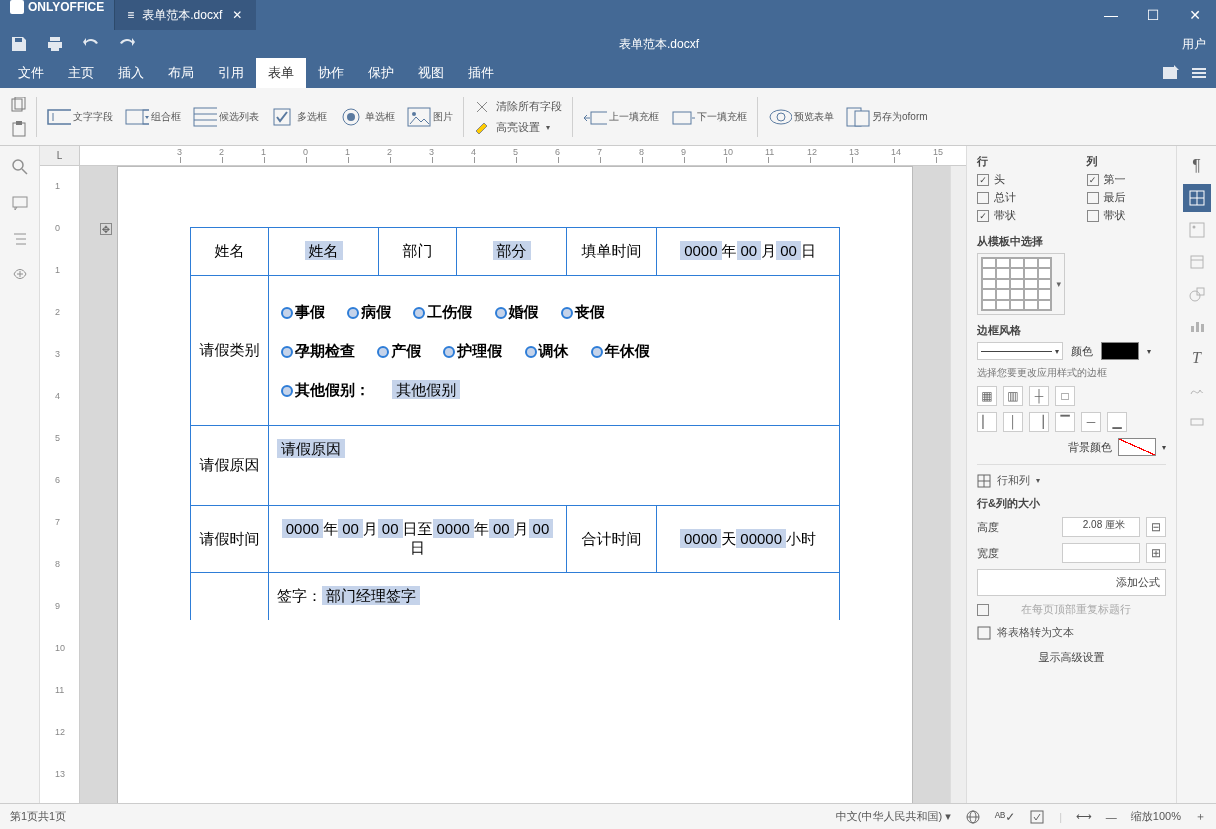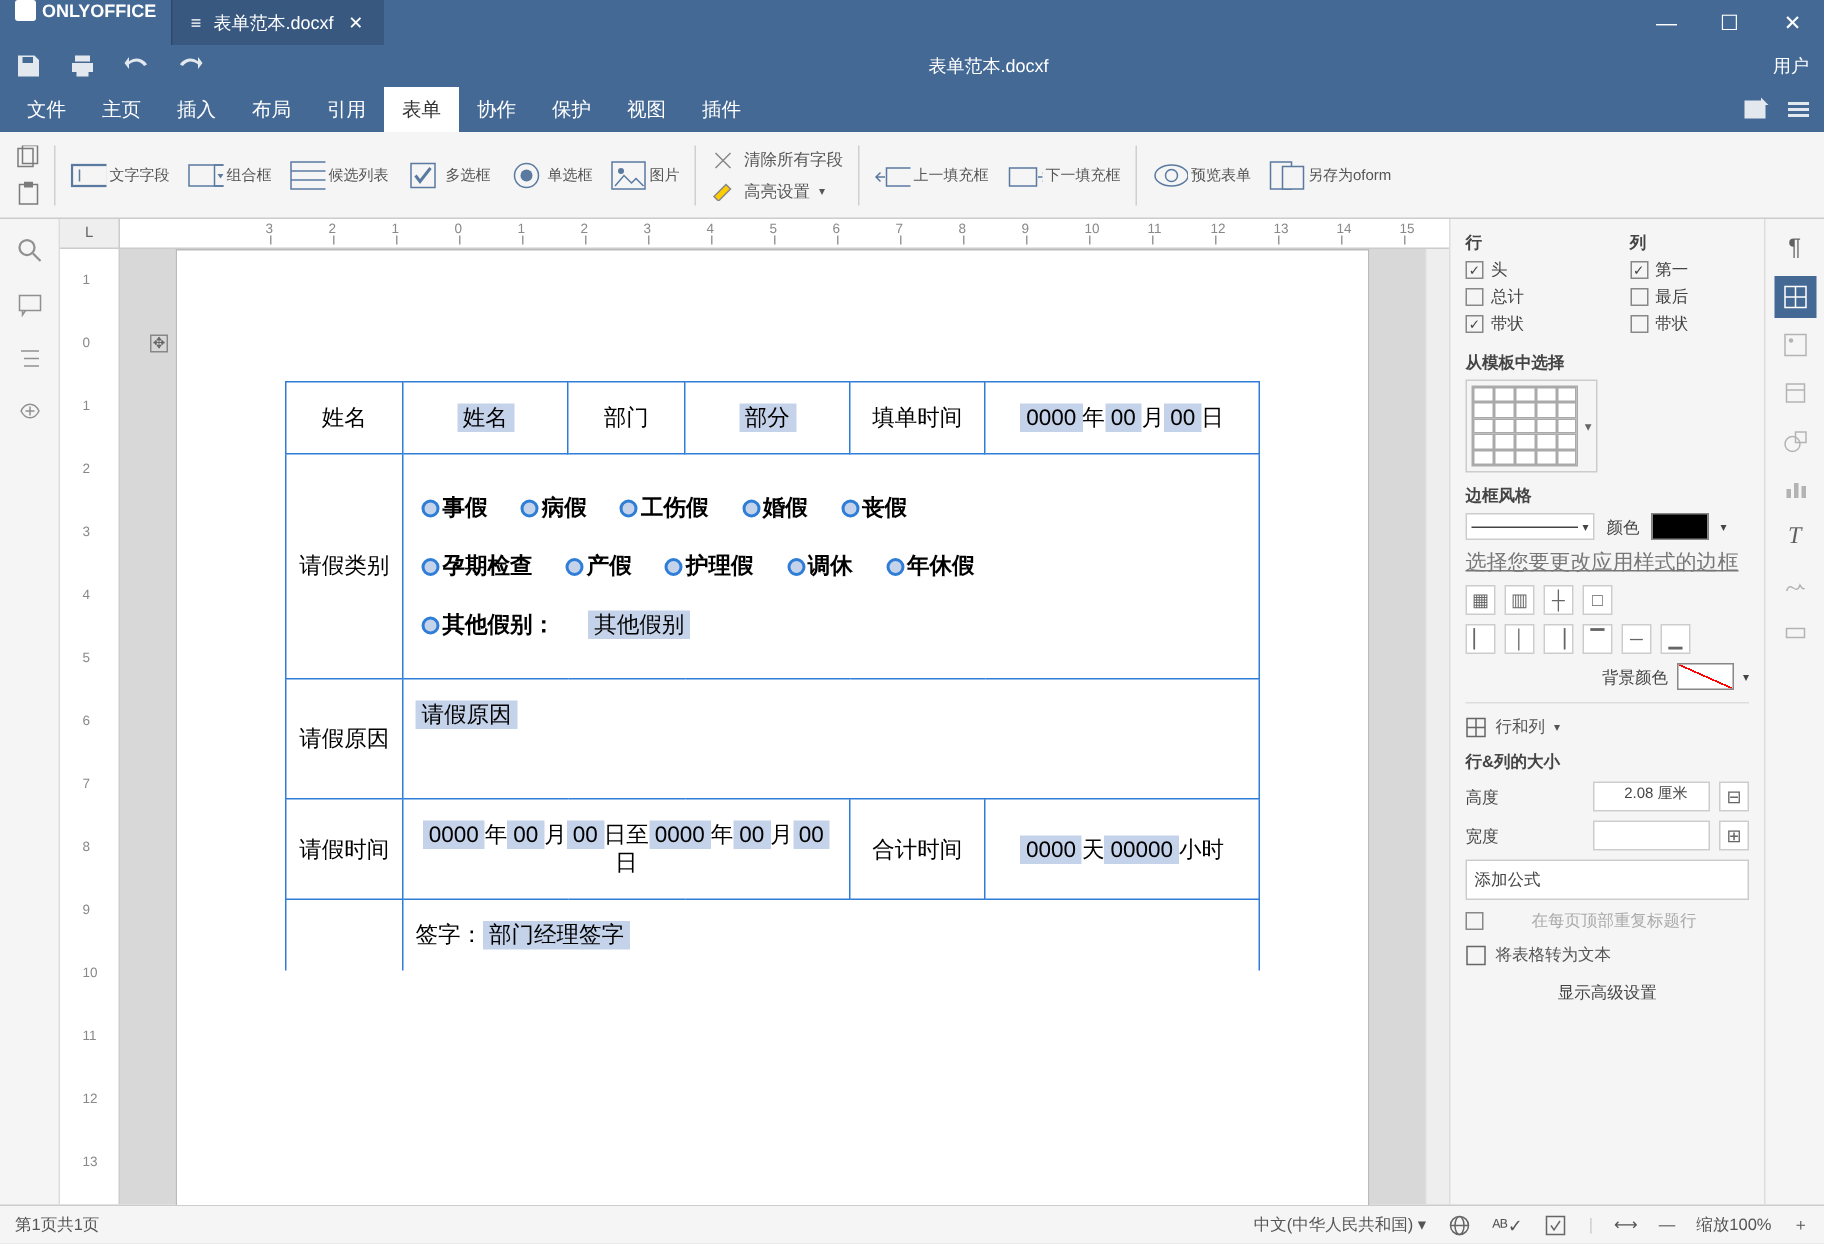--- a/index.html
+++ b/index.html
@@ -37,21 +37,21 @@
 .vruler{width:40px;background:#fff;border-right:1px solid #ccc;position:relative;font-size:9px;color:#888;}
 .vruler .lbl{position:absolute;left:15px;}
 .canvas-wrap{flex:1;display:flex;flex-direction:column;overflow:hidden;}
 .canvas-body{flex:1;display:flex;overflow:hidden;background:#d8d8d8;}
 .canvas{flex:1;overflow:auto;display:flex;justify-content:center;padding:0;position:relative;}
 .page{width:796px;min-height:720px;background:#fff;border:1px solid #bbb;margin:0;padding:60px 72px;position:relative;}
 .anchor{position:absolute;left:-18px;top:56px;width:12px;height:12px;border:1px solid #888;display:flex;align-items:center;justify-content:center;font-size:10px;color:#666;}
 .doc-head{display:flex;justify-content:space-between;align-items:baseline;margin-bottom:16px;}
 .doc-h1{font-size:28px;font-weight:bold;color:#2e7dd7;}
 .company{background:#c5d3ea;padding:2px 6px;font-size:15px;}
-.formtable{width:100%;border-collapse:collapse;font-size:15px;margin-top:27px;}
+.formtable{width:100%;border-collapse:collapse;font-size:15px;}
 .formtable td{border:1px solid #2e7dd7;padding:14px 8px;text-align:center;vertical-align:middle;}
 .lblcell{font-weight:normal;}
 .fld{background:#c5d3ea;padding:1px 4px;}
 .rb{display:inline-block;width:12px;height:12px;border:2px solid #2e7dd7;border-radius:50%;background:#c5d3ea;vertical-align:middle;margin-right:2px;}
 .leavetypes{text-align:left!important;padding:16px 12px!important;line-height:2.6;}
 .leavetypes span.opt{margin-right:18px;white-space:nowrap;font-weight:bold;}
 .rightpanel{width:210px;background:#f5f5f5;border-left:1px solid #ddd;padding:8px 10px;font-size:11px;color:#444;overflow-y:auto;}
 .rp-row{display:flex;gap:30px;margin-bottom:6px;}
 .rp-col{flex:1;}
 .rp-chk{display:flex;align-items:center;gap:5px;margin:3px 0;}
@@ -63,21 +63,21 @@
 .tpl-wrap{display:flex;align-items:center;gap:4px;border:1px solid #ccc;padding:3px;width:88px;}
 .tpl-arrow{font-size:9px;color:#666;}
 .border-style{width:86px;height:18px;border:1px solid #ccc;background:#fff;display:flex;align-items:center;padding:0 3px;}
 .border-line{flex:1;height:1px;background:#444;}
 .color-sw{width:38px;height:18px;background:#000;border:1px solid #888;}
 .noc{width:38px;height:18px;border:1px solid #888;background:linear-gradient(to top right,#fff 48%,red 48%,red 52%,#fff 52%);}
 .bgrid{display:flex;gap:6px;margin:6px 0;}
 .bbtn{width:20px;height:20px;border:1px solid #ccc;background:#fff;display:flex;align-items:center;justify-content:center;font-size:12px;color:#666;}
 .input-row{display:flex;align-items:center;gap:6px;margin:6px 0;}
 .num-input{width:78px;height:20px;border:1px solid #ccc;background:#fff;font-size:10px;text-align:right;padding:0 14px 0 4px;position:relative;}
-.rp-btn{display:block;width:100%;padding:5px;border:1px solid #ccc;background:#fff;text-align:left;margin:6px 0;cursor:pointer;font-size:11px;}
+.rp-btn{display:block;width:100%;padding:5px;border:1px solid #ccc;background:#fff;text-align:right;margin:6px 0;cursor:pointer;font-size:11px;}
 .rp-link{color:#555;margin:8px 0;display:flex;align-items:center;gap:6px;cursor:pointer;}
 .rsidestrip{width:40px;background:#f5f5f5;border-left:1px solid #ddd;display:flex;flex-direction:column;align-items:center;gap:4px;padding-top:6px;}
 .rss-icon{width:28px;height:28px;display:flex;align-items:center;justify-content:center;opacity:0.6;cursor:pointer;}
 .rss-icon.active{background:#446995;color:#fff;opacity:1;}
 .statusbar{height:26px;background:#f5f5f5;border-top:1px solid #ccc;display:flex;align-items:center;padding:0 10px;font-size:11px;color:#555;gap:12px;}
 .sb-right{margin-left:auto;display:flex;align-items:center;gap:14px;}
 svg{display:block;}
 .scrollbar{width:16px;background:#eee;border-left:1px solid #ddd;}
 </style>
 </head>
@@ -468,21 +468,21 @@
     <div class="rp-label" style="font-weight:bold;">边框风格</div>
     <div style="display:flex;align-items:center;gap:8px;">
       <div class="border-style">
           <div class="border-line"></div>
           <span style="font-size:8px;margin-left:3px;">▾</span>
         </div>
       <span>颜色</span>
       <div class="color-sw"></div>
         <span style="font-size:8px;">▾</span>
     </div>
-    <div style="font-size:14px;color:#777;margin:6px 0;text-decoration:underline;">选择您要更改应用样式的边框</div>
+    <div style="font-size:10px;color:#777;margin:6px 0;">选择您要更改应用样式的边框</div>
     <div class="bgrid">
       <div class="bbtn">▦</div>
       <div class="bbtn">▥</div>
       <div class="bbtn">┼</div>
       <div class="bbtn">□</div>
     </div>
     <div class="bgrid">
       <div class="bbtn">▏</div>
       <div class="bbtn">│</div>
       <div class="bbtn">▕</div>

